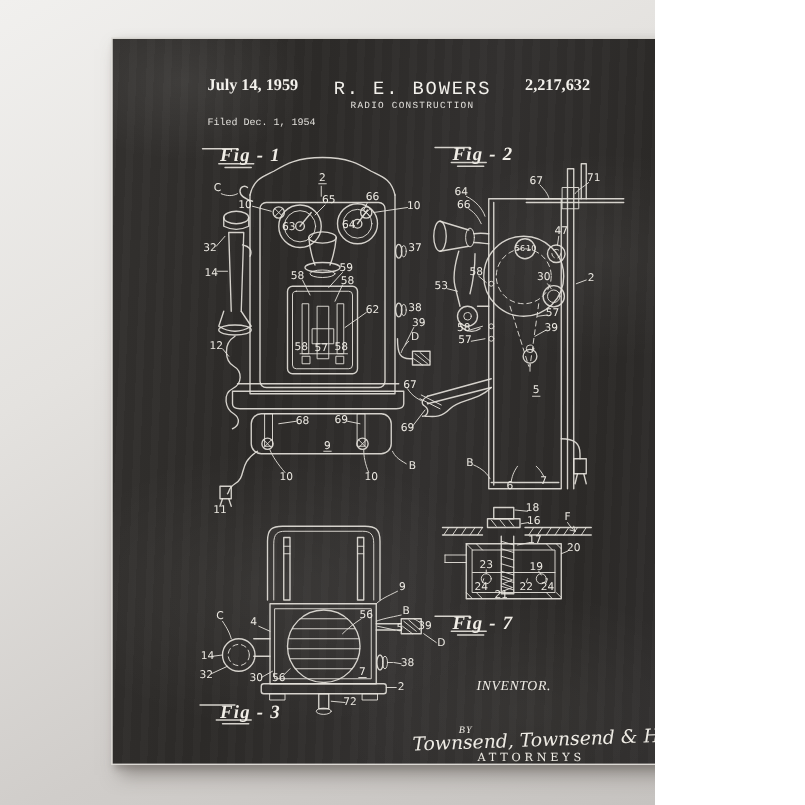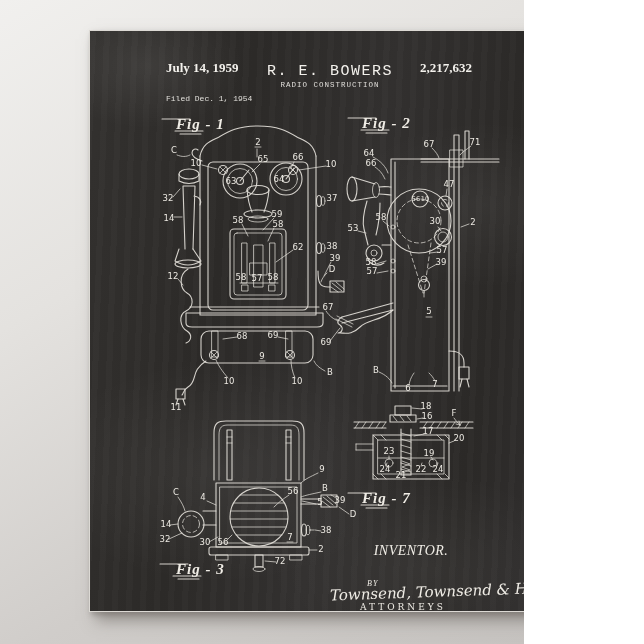--- a/index.html
+++ b/index.html
@@ -286,18 +286,18 @@
         <text class="ref" x="369" y="410">20</text>
         <text class="ref" x="299" y="423">23</text>
         <text class="ref" x="339" y="425">19</text>
         <text class="ref" x="295" y="441">24</text>
         <text class="ref" x="331" y="441">22</text>
         <text class="ref" x="348" y="441">24</text>
         <text class="ref" x="311" y="447">21</text>
       </g>
     </svg>
 
-    <div class="sig" style="left:261px;top:512px;width:120px;text-align:center;font-family:'Liberation Serif',serif;font-style:italic;font-size:14px;letter-spacing:.5px;">INVENTOR.</div>
+    <div class="sig" style="left:261px;top:512px;width:120px;text-align:center;font-family:'Liberation Serif',serif;font-style:italic;font-size:11px;letter-spacing:.5px;">INVENTOR.</div>
     <div class="sig" style="left:277px;top:548px;font-family:'Liberation Serif',serif;font-style:italic;font-size:8px;letter-spacing:1px;">BY</div>
     <div class="sig" style="left:240px;top:552px;width:200px;font-family:'DejaVu Serif',serif;font-style:italic;font-size:15px;transform:rotate(-2deg);">Townsend, Townsend &amp; Hoppe</div>
-    <div class="sig" style="left:270px;top:571px;width:130px;font-family:'DejaVu Serif',serif;font-size:9px;letter-spacing:3px;">ATTORNEYS</div>
+    <div class="sig" style="left:270px;top:571px;width:130px;text-align:center;font-family:'DejaVu Serif',serif;font-size:9px;letter-spacing:3px;">ATTORNEYS</div>
   </div>
 </div>
 
 </body></html>

